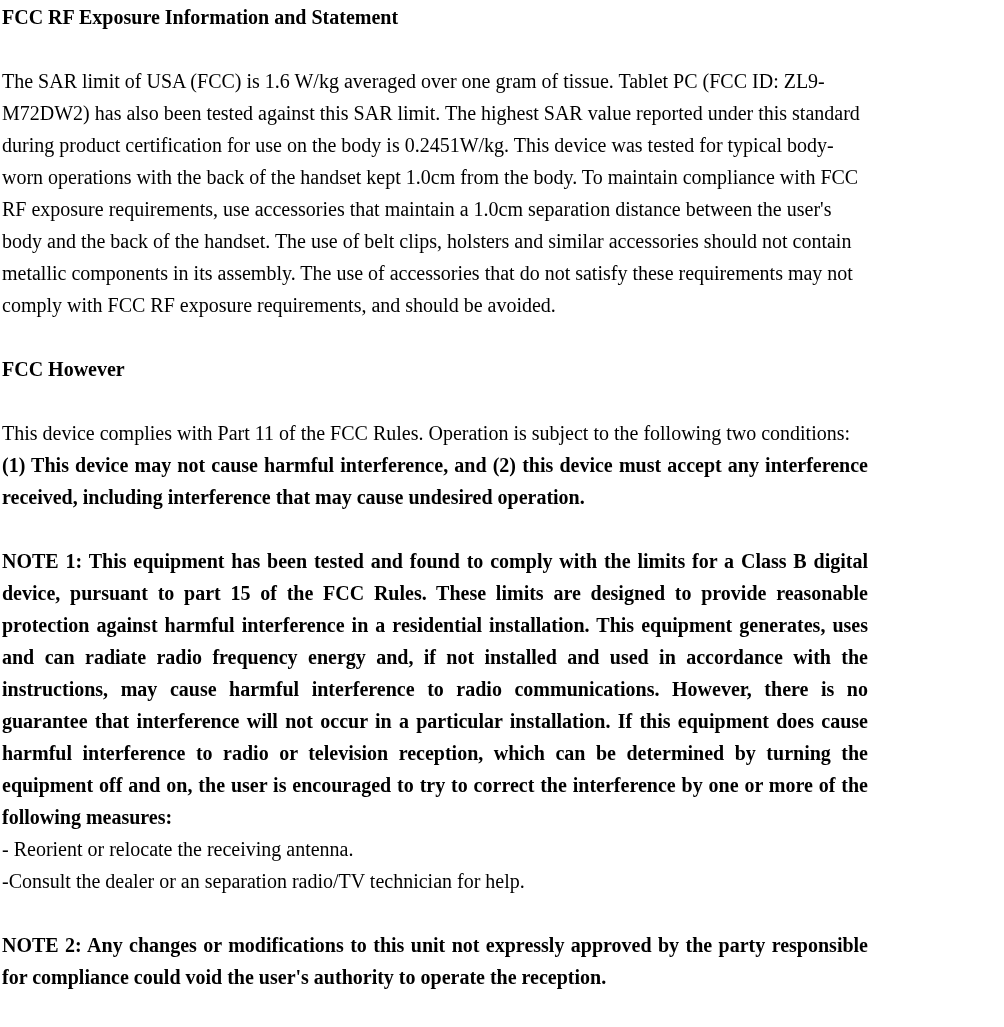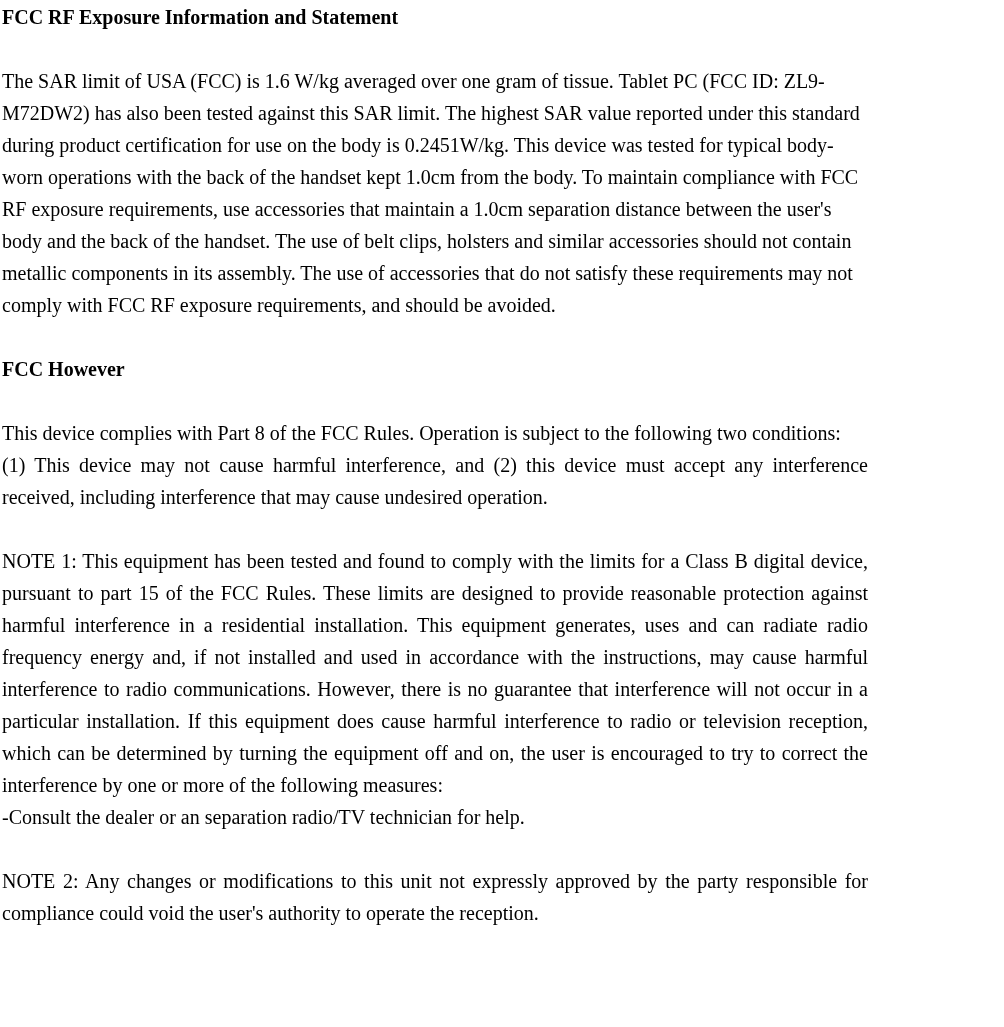--- a/index.html
+++ b/index.html
@@ -24,21 +24,21 @@
     margin: 0 0 32px 0;
     line-height: 32px;
   }
   .para {
     margin: 0 10px 32px 0;
   }
   .para.nomargin {
     margin-bottom: 0;
   }
   .left { text-align: left; }
-  .justify { text-align: justify; }
+  .justify { text-align: justify; font-weight: bold; }
   .measures {
     margin: 0 0 32px 0;
     text-align: left;
   }
   .measures div {
     line-height: 32px;
   }
   .para.last {
     margin-bottom: 0;
   }
@@ -47,25 +47,26 @@
 <body>
 
 <div class="page">
 
   <h1 class="heading">FCC RF Exposure Information and Statement</h1>
 
   <p class="para left">The SAR limit of USA (FCC) is 1.6 W/kg averaged over one gram of tissue. Tablet PC (FCC ID: ZL9-M72DW2) has also been tested against this SAR limit. The highest SAR value reported under this standard during product certification for use on the body is 0.2451W/kg. This device was tested for typical body-worn operations with the back of the handset kept 1.0cm from the body. To maintain compliance with FCC RF exposure requirements, use accessories that maintain a 1.0cm separation distance between the user's body and the back of the handset. The use of belt clips, holsters and similar accessories should not contain metallic components in its assembly. The use of accessories that do not satisfy these requirements may not comply with FCC RF exposure requirements, and should be avoided.</p>
 
   <h1 class="heading">FCC However</h1>
 
-  <p class="para left nomargin">This device complies with Part 8 of the FCC Rules. Operation is subject to the following two conditions:</p>
+  <p class="para left nomargin">This device complies with Part 11 of the FCC Rules. Operation is subject to the following two conditions:</p>
 
   <p class="para justify">(1) This device may not cause harmful interference, and (2) this device must accept any interference received, including interference that may cause undesired operation.</p>
 
   <p class="para justify nomargin">NOTE 1: This equipment has been tested and found to comply with the limits for a Class B digital device, pursuant to part 15 of the FCC Rules. These limits are designed to provide reasonable protection against harmful interference in a residential installation. This equipment generates, uses and can radiate radio frequency energy and, if not installed and used in accordance with the instructions, may cause harmful interference to radio communications. However, there is no guarantee that interference will not occur in a particular installation. If this equipment does cause harmful interference to radio or television reception, which can be determined by turning the equipment off and on, the user is encouraged to try to correct the interference by one or more of the following measures:</p>
 
   <div class="measures">
+    <div>- Reorient or relocate the receiving antenna.</div>
     <div>-Consult the dealer or an separation radio/TV technician for help.</div>
   </div>
 
   <p class="para justify last">NOTE 2: Any changes or modifications to this unit not expressly approved by the party responsible for compliance could void the user's authority to operate the reception.</p>
 
 </div>
 
 </body></html>

